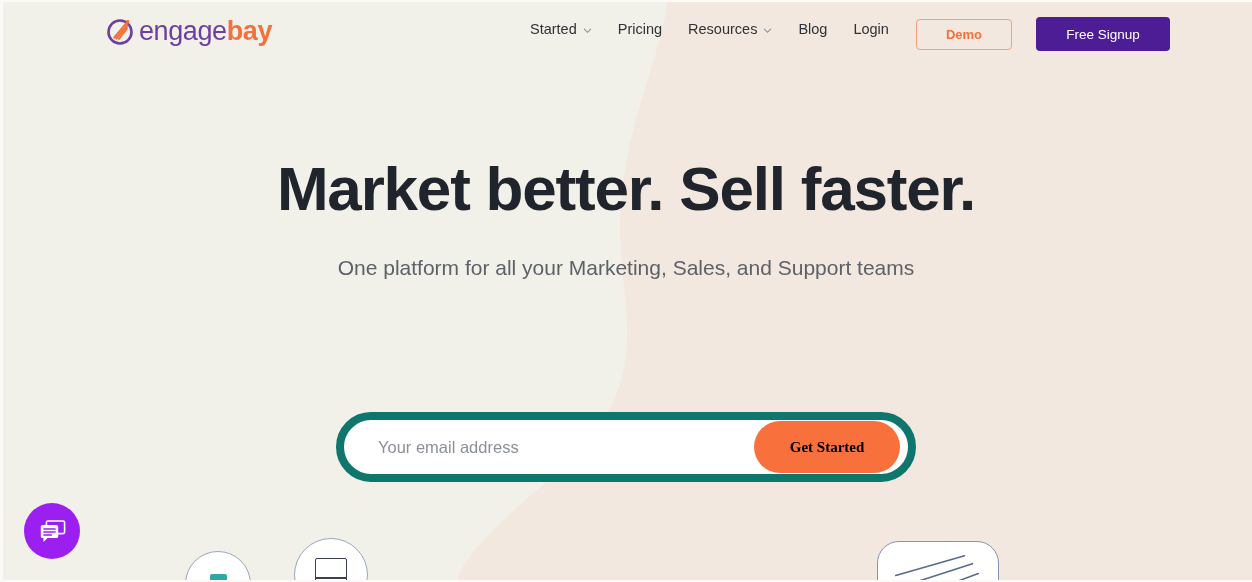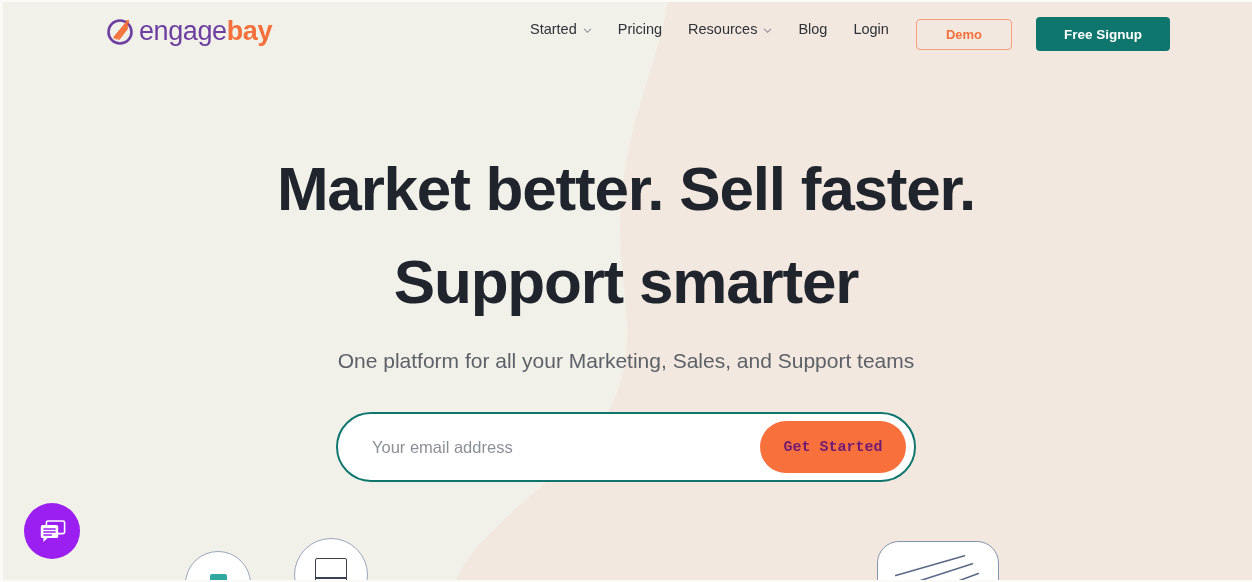--- a/index.html
+++ b/index.html
@@ -128,25 +128,25 @@
     cursor: pointer;
     display: flex;
     align-items: center;
     justify-content: center;
   }
   .btn-signup {
     width: 134px;
     height: 34px;
     border: none;
     border-radius: 4px;
-    background: #0f766e;
+    background: #4c1d95;
     color: #ffffff;
     font-family: inherit;
     font-size: 13.5px;
-    font-weight: 700;
+    font-weight: 400;
     cursor: pointer;
     display: flex;
     align-items: center;
     justify-content: center;
   }
 
   
   .hero {
     position: absolute;
     top: 0; left: 0; right: 0;
@@ -172,21 +172,21 @@
   }
 
   
   .signup-form {
     position: absolute;
     left: 336px;
     top: 412px;
     width: 580px;
     height: 70px;
     background: #ffffff;
-    border: 2px solid #0f766e;
+    border: 8px solid #0f766e;
     border-radius: 40px;
     display: flex;
     align-items: center;
     z-index: 25;
   }
   .email-input {
     flex: 1 1 auto;
     height: 100%;
     border: none;
     outline: none;
@@ -200,22 +200,22 @@
   .email-input::placeholder { color: #8b8f96; opacity: 1; }
 
   .btn-getstarted {
     flex: 0 0 auto;
     width: 146px;
     height: 52px;
     margin-right: 8px;
     border: none;
     border-radius: 30px;
     background: #f8703c;
-    color: #701a75;
-    font-family: Liberation Mono, monospace;
+    color: #000000;
+    font-family: Liberation Serif, serif;
     font-size: 15px;
     font-weight: 700;
     cursor: pointer;
   }
 
   
   .trust-row {
     position: absolute;
     top: 506px;
     left: 0; right: 0;
@@ -377,21 +377,20 @@
 
     <div class="header-actions">
       <button class="btn-demo" type="button">Demo</button>
       <button class="btn-signup" type="button">Free Signup</button>
     </div>
   </header>
 
   <section class="hero">
     <h1 class="hero-title">
       <span class="line">Market better. Sell faster.</span>
-      <span class="line">Support smarter</span>
     </h1>
     <p class="hero-sub">One platform for all your Marketing, Sales, and Support teams</p>
   </section>
 
   <form class="signup-form">
     <input class="email-input" type="text" placeholder="Your email address" style="">
     <button class="btn-getstarted" type="submit">Get Started</button>
   </form>
 
 

